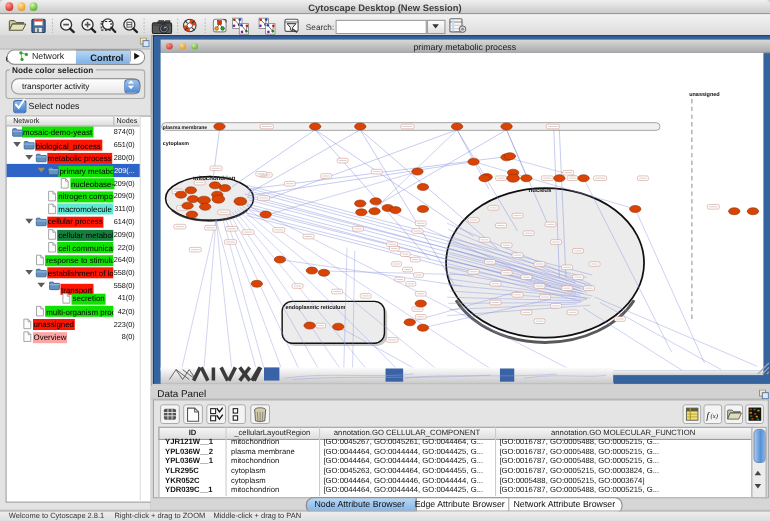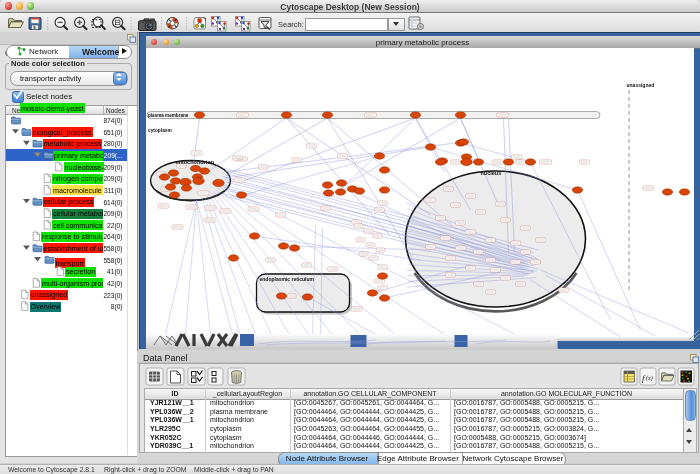--- a/index.html
+++ b/index.html
@@ -520,21 +520,21 @@
 background:linear-gradient(#b6d7f5,#7fb2e8);border-top:1px solid #8f8f8f;border-bottom:1px solid #8f8f8f;"></div>
 <div class="abs" style="left:118px;top:45.5px;width:1px;height:10.5px;background:#aaa;"></div>
 <svg class="abs" style="left:17px;top:46px;" width="9" height="10" viewBox="0 0 9 10">
 <circle cx="2" cy="2" r="1.5" fill="#2fa32f"></circle>
     <circle cx="7" cy="3.5" r="1.5" fill="#2fa32f"></circle>
 <circle cx="3" cy="8" r="1.5" fill="#2fa32f"></circle>
 <line x1="2" y1="2" x2="7" y2="3.5" stroke="#2fa32f" stroke-width="0.7"></line>
 <line x1="2" y1="2" x2="3" y2="8" stroke="#2fa32f" stroke-width="0.7"></line>
 </svg>
 <div class="txt" style="left:29px;top:47px;font-size:8px;color:#222;">Network</div>
-<div class="txt" style="left:82px;top:47px;font-size:8.5px;font-weight:bold;color:#1a1a1a;">Welcome</div>
+<div class="txt" style="left:82px;top:47px;font-size:8.5px;font-weight:bold;color:#1a1a1a;">Control</div>
 <div class="abs" style="left:122px;top:47.5px;width:0;height:0;border-top:3.5px solid transparent;
 border-bottom:3.5px solid transparent;border-left:5px solid #111;"></div>
 
 <div class="abs" style="left:5px;top:63px;width:125px;height:25px;border:1px solid #ababab;
 border-radius:3px;"></div>
 <div class="txt" style="left:9px;top:58.5px;font-size:7.5px;font-weight:bold;color:#222;
 background:#e3e3e3;padding:0 2px;">Node color selection</div>
 <div class="abs" style="left:10px;top:70.5px;width:116px;height:13px;
 background:linear-gradient(#ffffff,#e8e8e8);border:1px solid #9a9a9a;border-radius:7px;"></div>
 <div class="abs" style="left:113px;top:71.5px;width:12px;height:11px;border-radius:3px;
@@ -554,53 +554,53 @@
 <div class="abs" style="left:5px;top:105px;width:131px;height:350px;background:#fff;
 border:1px solid #9a9a9a;"></div>
 <div class="abs" style="left:6px;top:105.5px;width:121px;height:8.5px;
 background:linear-gradient(#fafafa,#dcdcdc);border-bottom:1px solid #a8a8a8;"></div>
 <div class="abs" style="left:103px;top:105.5px;width:1px;height:8.5px;background:#b5b5b5;"></div>
 <div class="abs" style="left:127px;top:105.5px;width:1px;height:349px;background:#ddd;"></div>
 <div class="txt" style="left:12px;top:106.5px;font-size:6.5px;color:#222;">Network</div>
 <div class="txt" style="left:106px;top:106.5px;font-size:6.5px;color:#222;">Nodes</div>
 
 <div class="abs" style="left:6px;top:149.1px;width:121px;height:11.6px;background:#2e63c8;"></div>
-<div class="txt" style="left:20px;top:103px;font-size:7.2px;color:#000;background:#10e200;padding:0.5px 1px;line-height:9px;max-width:81px;overflow:hidden;">mosaic-demo-yeast</div>
+<div class="txt" style="left:20px;top:115px;font-size:7.2px;color:#000;background:#10e200;padding:0.5px 1px;line-height:9px;max-width:81px;overflow:hidden;">mosaic-demo-yeast</div>
 <div class="txt" style="right:577.5px;top:116.2px;font-size:6.6px;color:#111;line-height:9px;">874(0)</div>
 <div class="txt" style="left:31.5px;top:127.2px;font-size:7.2px;color:#000;background:#ff1400;padding:0.5px 1px;line-height:9px;max-width:70px;overflow:hidden;">biological_process</div>
 <div class="txt" style="right:577.5px;top:127.8px;font-size:6.6px;color:#111;line-height:9px;">651(0)</div>
 <div class="txt" style="left:42.5px;top:138.8px;font-size:7.2px;color:#000;background:#ff1400;padding:0.5px 1px;line-height:9px;max-width:58px;overflow:hidden;">metabolic process</div>
 <div class="txt" style="right:577.5px;top:139.4px;font-size:6.6px;color:#111;line-height:9px;">280(0)</div>
 <div class="txt" style="left:53px;top:150.5px;font-size:7.2px;color:#000;background:#10e200;padding:0.5px 1px;line-height:9px;max-width:48px;overflow:hidden;">primary metabol</div>
 <div class="txt" style="right:577.5px;top:151.1px;font-size:6.6px;color:#fff;line-height:9px;">209(...</div>
 <div class="txt" style="left:63.5px;top:162.1px;font-size:7.2px;color:#000;background:#10e200;padding:0.5px 1px;line-height:9px;max-width:38px;overflow:hidden;">nucleobase-c</div>
 <div class="txt" style="right:577.5px;top:162.7px;font-size:6.6px;color:#111;line-height:9px;">209(0)</div>
 <div class="txt" style="left:52px;top:173.7px;font-size:7.2px;color:#000;background:#10e200;padding:0.5px 1px;line-height:9px;max-width:49px;overflow:hidden;">nitrogen compou</div>
 <div class="txt" style="right:577.5px;top:174.3px;font-size:6.6px;color:#111;line-height:9px;">209(0)</div>
-<div class="txt" style="left:52px;top:185.3px;font-size:7.2px;color:#000;background:#fde047;padding:0.5px 1px;line-height:9px;max-width:49px;overflow:hidden;">macromolecule</div>
+<div class="txt" style="left:52px;top:185.3px;font-size:7.2px;color:#000;background:#5eead4;padding:0.5px 1px;line-height:9px;max-width:49px;overflow:hidden;">macromolecule</div>
 <div class="txt" style="right:577.5px;top:185.9px;font-size:6.6px;color:#111;line-height:9px;">311(0)</div>
 <div class="txt" style="left:42.5px;top:196.9px;font-size:7.2px;color:#000;background:#ff1400;padding:0.5px 1px;line-height:9px;max-width:58px;overflow:hidden;">cellular process</div>
 <div class="txt" style="right:577.5px;top:197.5px;font-size:6.6px;color:#111;line-height:9px;">614(0)</div>
 <div class="txt" style="left:52px;top:208.6px;font-size:7.2px;color:#000;background:#15803d;padding:0.5px 1px;line-height:9px;max-width:49px;overflow:hidden;">cellular metabol</div>
 <div class="txt" style="right:577.5px;top:209.2px;font-size:6.6px;color:#111;line-height:9px;">209(0)</div>
 <div class="txt" style="left:52px;top:220.2px;font-size:7.2px;color:#000;background:#10e200;padding:0.5px 1px;line-height:9px;max-width:49px;overflow:hidden;">cell communicati</div>
 <div class="txt" style="right:577.5px;top:220.8px;font-size:6.6px;color:#111;line-height:9px;">22(0)</div>
 <div class="txt" style="left:41px;top:231.8px;font-size:7.2px;color:#000;background:#10e200;padding:0.5px 1px;line-height:9px;max-width:60px;overflow:hidden;">response to stimulu</div>
 <div class="txt" style="right:577.5px;top:232.4px;font-size:6.6px;color:#111;line-height:9px;">264(0)</div>
 <div class="txt" style="left:42.5px;top:243.4px;font-size:7.2px;color:#000;background:#ff1400;padding:0.5px 1px;line-height:9px;max-width:58px;overflow:hidden;">establishment of loc</div>
 <div class="txt" style="right:577.5px;top:244.0px;font-size:6.6px;color:#111;line-height:9px;">558(0)</div>
 <div class="txt" style="left:54.5px;top:258px;font-size:7.2px;color:#000;background:#ff1400;padding:0.5px 1px;line-height:9px;max-width:46px;overflow:hidden;">transport</div>
 <div class="txt" style="right:577.5px;top:255.6px;font-size:6.6px;color:#111;line-height:9px;">558(0)</div>
 <div class="txt" style="left:65px;top:266.7px;font-size:7.2px;color:#000;background:#10e200;padding:0.5px 1px;line-height:9px;max-width:36px;overflow:hidden;">secretion</div>
 <div class="txt" style="right:577.5px;top:267.3px;font-size:6.6px;color:#111;line-height:9px;">41(0)</div>
 <div class="txt" style="left:41px;top:278.3px;font-size:7.2px;color:#000;background:#10e200;padding:0.5px 1px;line-height:9px;max-width:60px;overflow:hidden;">multi-organism proc</div>
 <div class="txt" style="right:577.5px;top:278.9px;font-size:6.6px;color:#111;line-height:9px;">42(0)</div>
 <div class="txt" style="left:29.5px;top:289.9px;font-size:7.2px;color:#000;background:#ff1400;padding:0.5px 1px;line-height:9px;max-width:72px;overflow:hidden;">unassigned</div>
 <div class="txt" style="right:577.5px;top:290.5px;font-size:6.6px;color:#111;line-height:9px;">223(0)</div>
-<div class="txt" style="left:29.5px;top:301.5px;font-size:7.2px;color:#000;background:#0f766e;padding:0.5px 1px;line-height:9px;max-width:72px;overflow:hidden;">Overview</div>
+<div class="txt" style="left:29.5px;top:301.5px;font-size:7.2px;color:#000;background:#fca5a5;padding:0.5px 1px;line-height:9px;max-width:72px;overflow:hidden;">Overview</div>
 <div class="txt" style="right:577.5px;top:302.1px;font-size:6.6px;color:#111;line-height:9px;">8(0)</div>
 <svg class="abs" style="left:0px;top:114.2px;" width="127" height="198" viewBox="0 0 127 198">
     <g transform="translate(11,2.0)">
       <path d="M0.5 1.8 Q0.5 1 1.2 1 L3.8 1 L4.8 2.2 L9.5 2.2 L9.5 7.2 Q9.5 7.9 8.8 7.9 L1.2 7.9 Q0.5 7.9 0.5 7.2 Z" fill="#6292c4" stroke="#33598c" stroke-width="0.7"></path>
       <path d="M0.5 3.4 L9.5 3.4" stroke="#8fb3d9" stroke-width="1.1"></path>
     </g>
     <path d="M12.0 15.2 L19.0 15.2 L15.5 19.6 Z" fill="#5a5a5a"></path>
     <g transform="translate(21.5,13.6)">
       <path d="M0.5 1.8 Q0.5 1 1.2 1 L3.8 1 L4.8 2.2 L9.5 2.2 L9.5 7.2 Q9.5 7.9 8.8 7.9 L1.2 7.9 Q0.5 7.9 0.5 7.2 Z" fill="#6292c4" stroke="#33598c" stroke-width="0.7"></path>
       <path d="M0.5 3.4 L9.5 3.4" stroke="#8fb3d9" stroke-width="1.1"></path>
@@ -794,19 +794,19 @@
 border-right:3.5px solid transparent;border-top:4.5px solid #444;"></div>
 
 <div class="abs" style="left:277.5px;top:451.5px;width:286px;height:13px;background:#fdfdfd;
 border:1px solid #8f8f8f;border-radius:7px;"></div>
 <div class="abs" style="left:277.5px;top:451.5px;width:99px;height:13px;
 background:linear-gradient(#b6d7f5,#7fb2e8);border:1px solid #8f8f8f;border-radius:7px 0 0 7px;"></div>
 <div class="abs" style="left:377px;top:452.5px;width:1px;height:12px;background:#aaa;"></div>
 <div class="abs" style="left:462px;top:452.5px;width:1px;height:12px;background:#aaa;"></div>
 <div class="txt" style="left:277px;width:100px;top:454px;text-align:center;font-size:8px;color:#111;">Node Attribute Browser</div>
 <div class="txt" style="left:377px;width:85px;top:454px;text-align:left;font-size:8px;color:#111;">Edge Attribute Browser</div>
-<div class="txt" style="left:462px;width:102px;top:454px;text-align:center;font-size:8px;color:#111;">Network Cytoscape Browser</div>
+<div class="txt" style="left:462px;width:102px;top:454px;text-align:center;font-size:8px;color:#111;">Network Attribute Browser</div>
 
 <div class="abs" style="left:0;top:464px;width:700px;height:10px;
 background:linear-gradient(#ededed,#dcdcdc);border-top:1px solid #b2b2b2;"></div>
 <div class="txt" style="left:8px;top:466px;font-size:6.8px;color:#333;">Welcome to Cytoscape 2.8.1</div>
 <div class="txt" style="left:104px;top:466px;font-size:6.8px;color:#333;">Right-click + drag to ZOOM</div>
 <div class="txt" style="left:194px;top:466px;font-size:6.8px;color:#333;">Middle-click + drag to PAN</div>
 
 </body></html>

